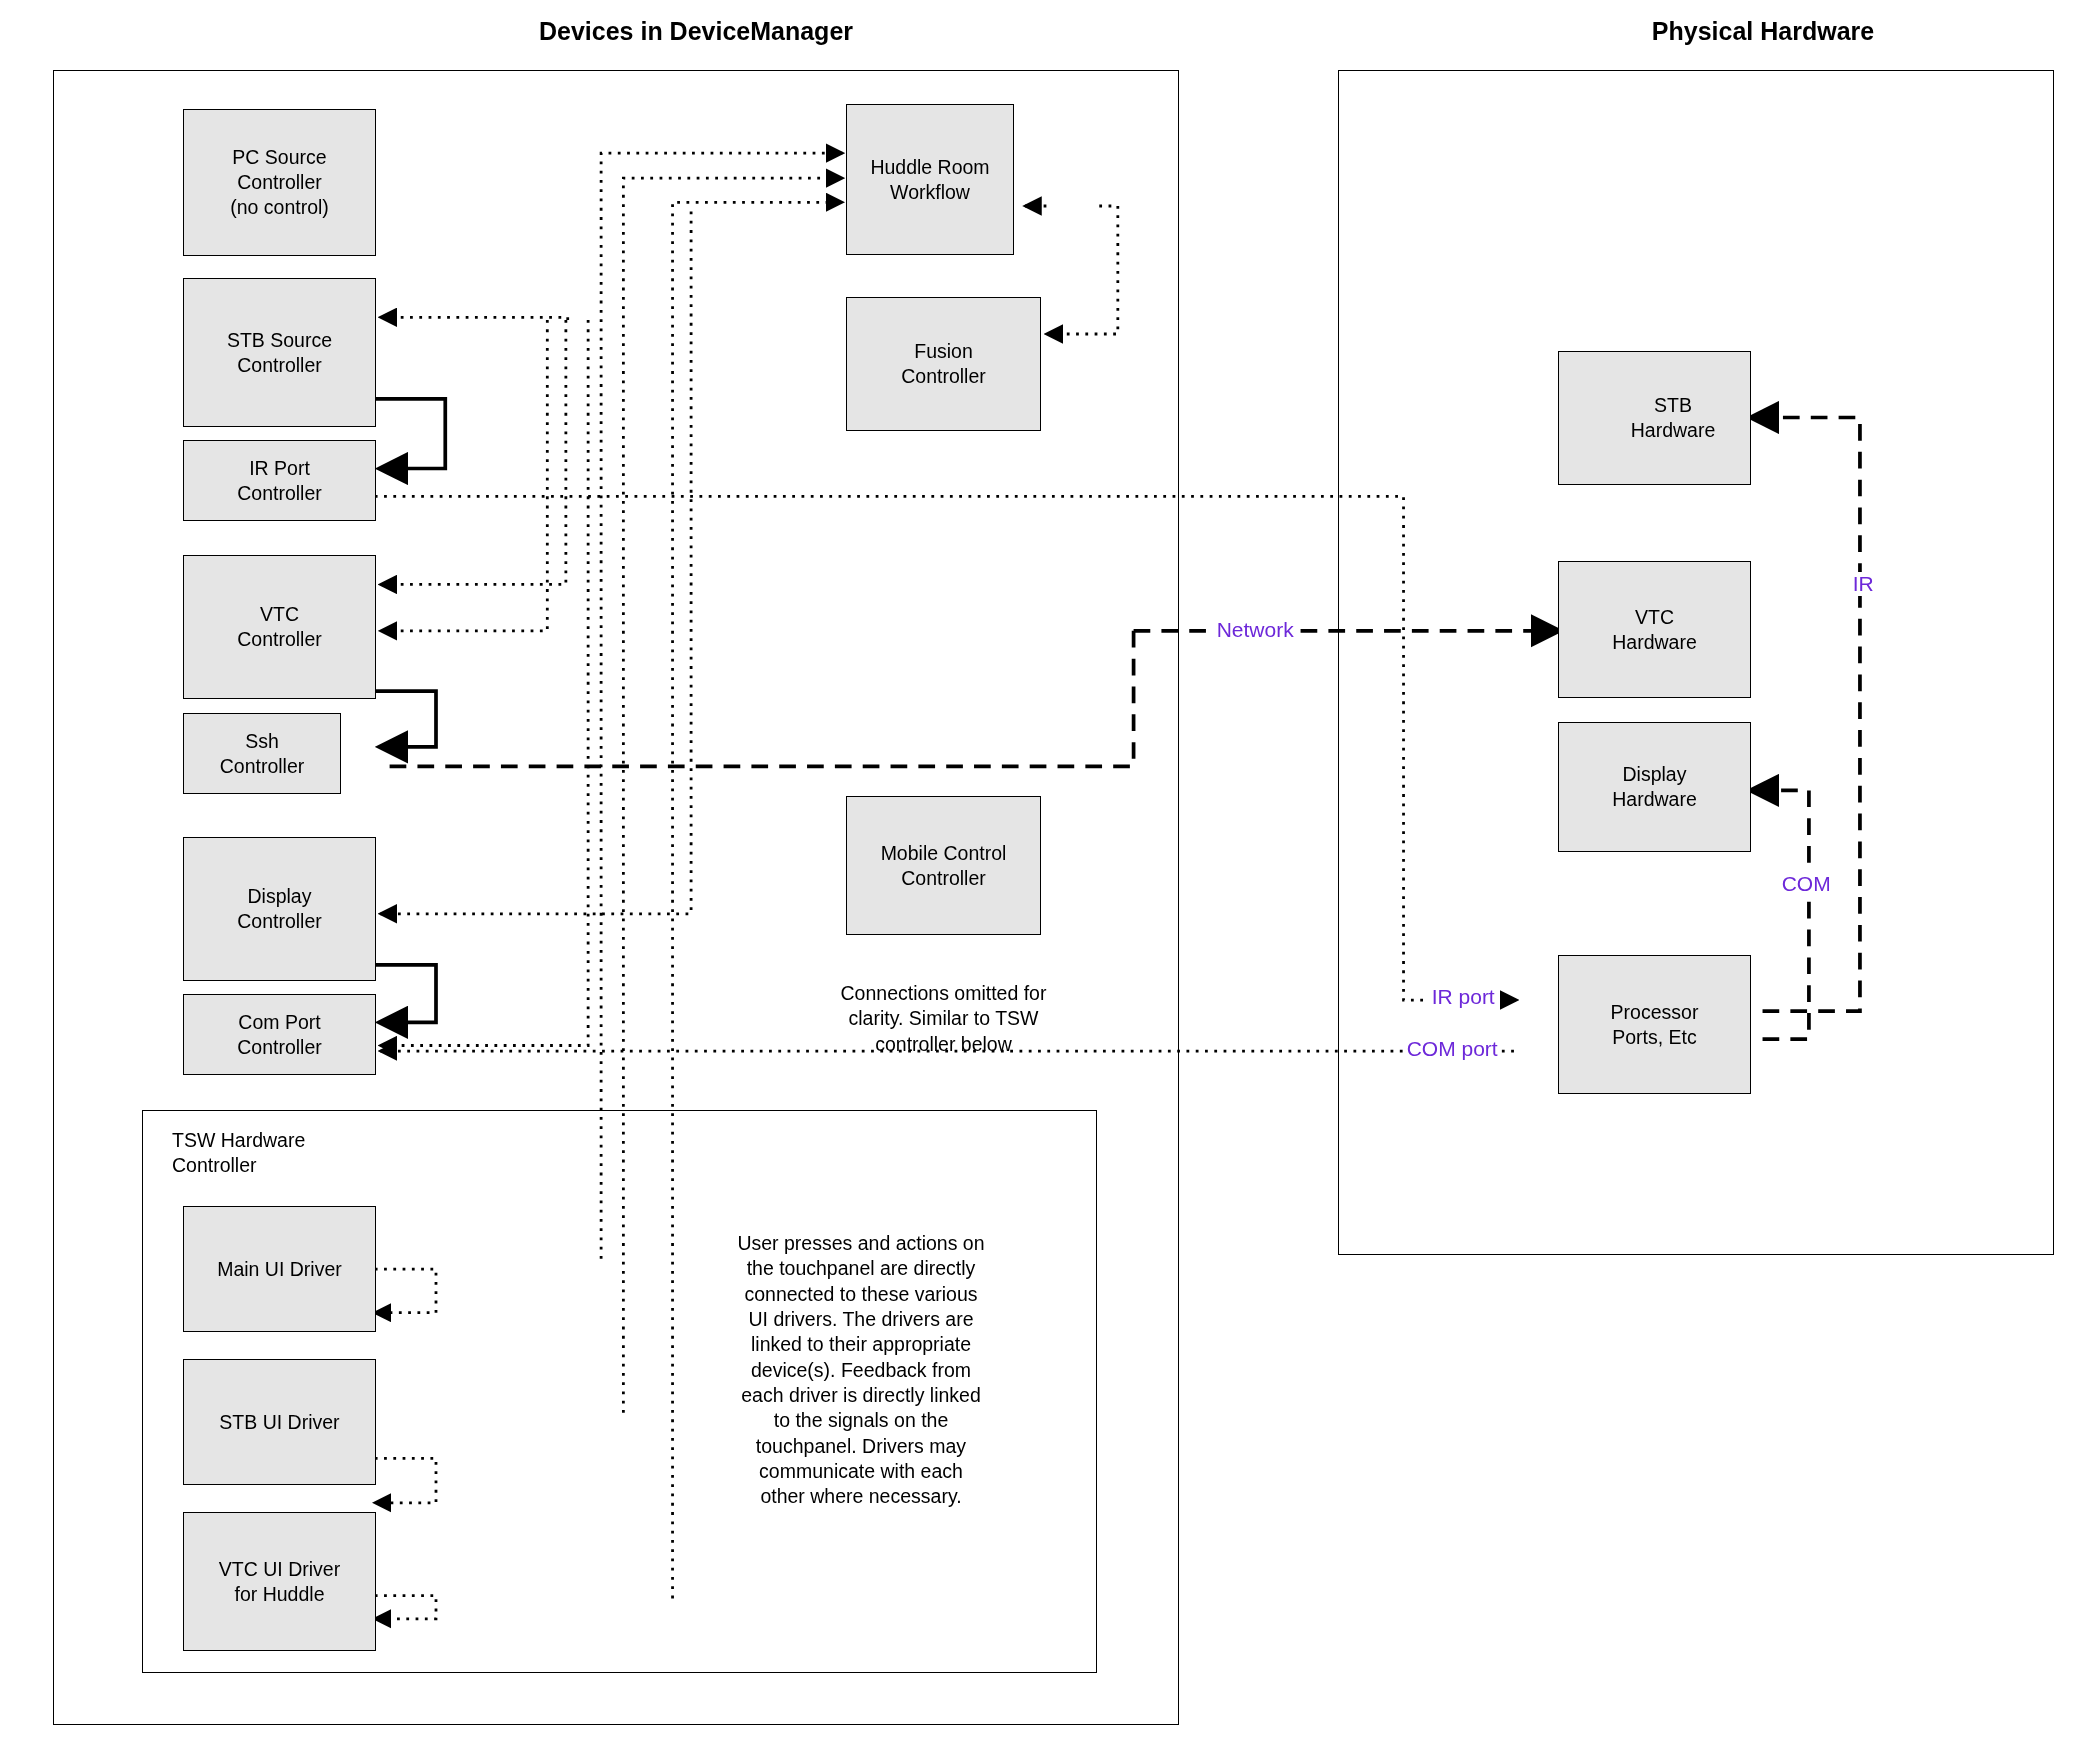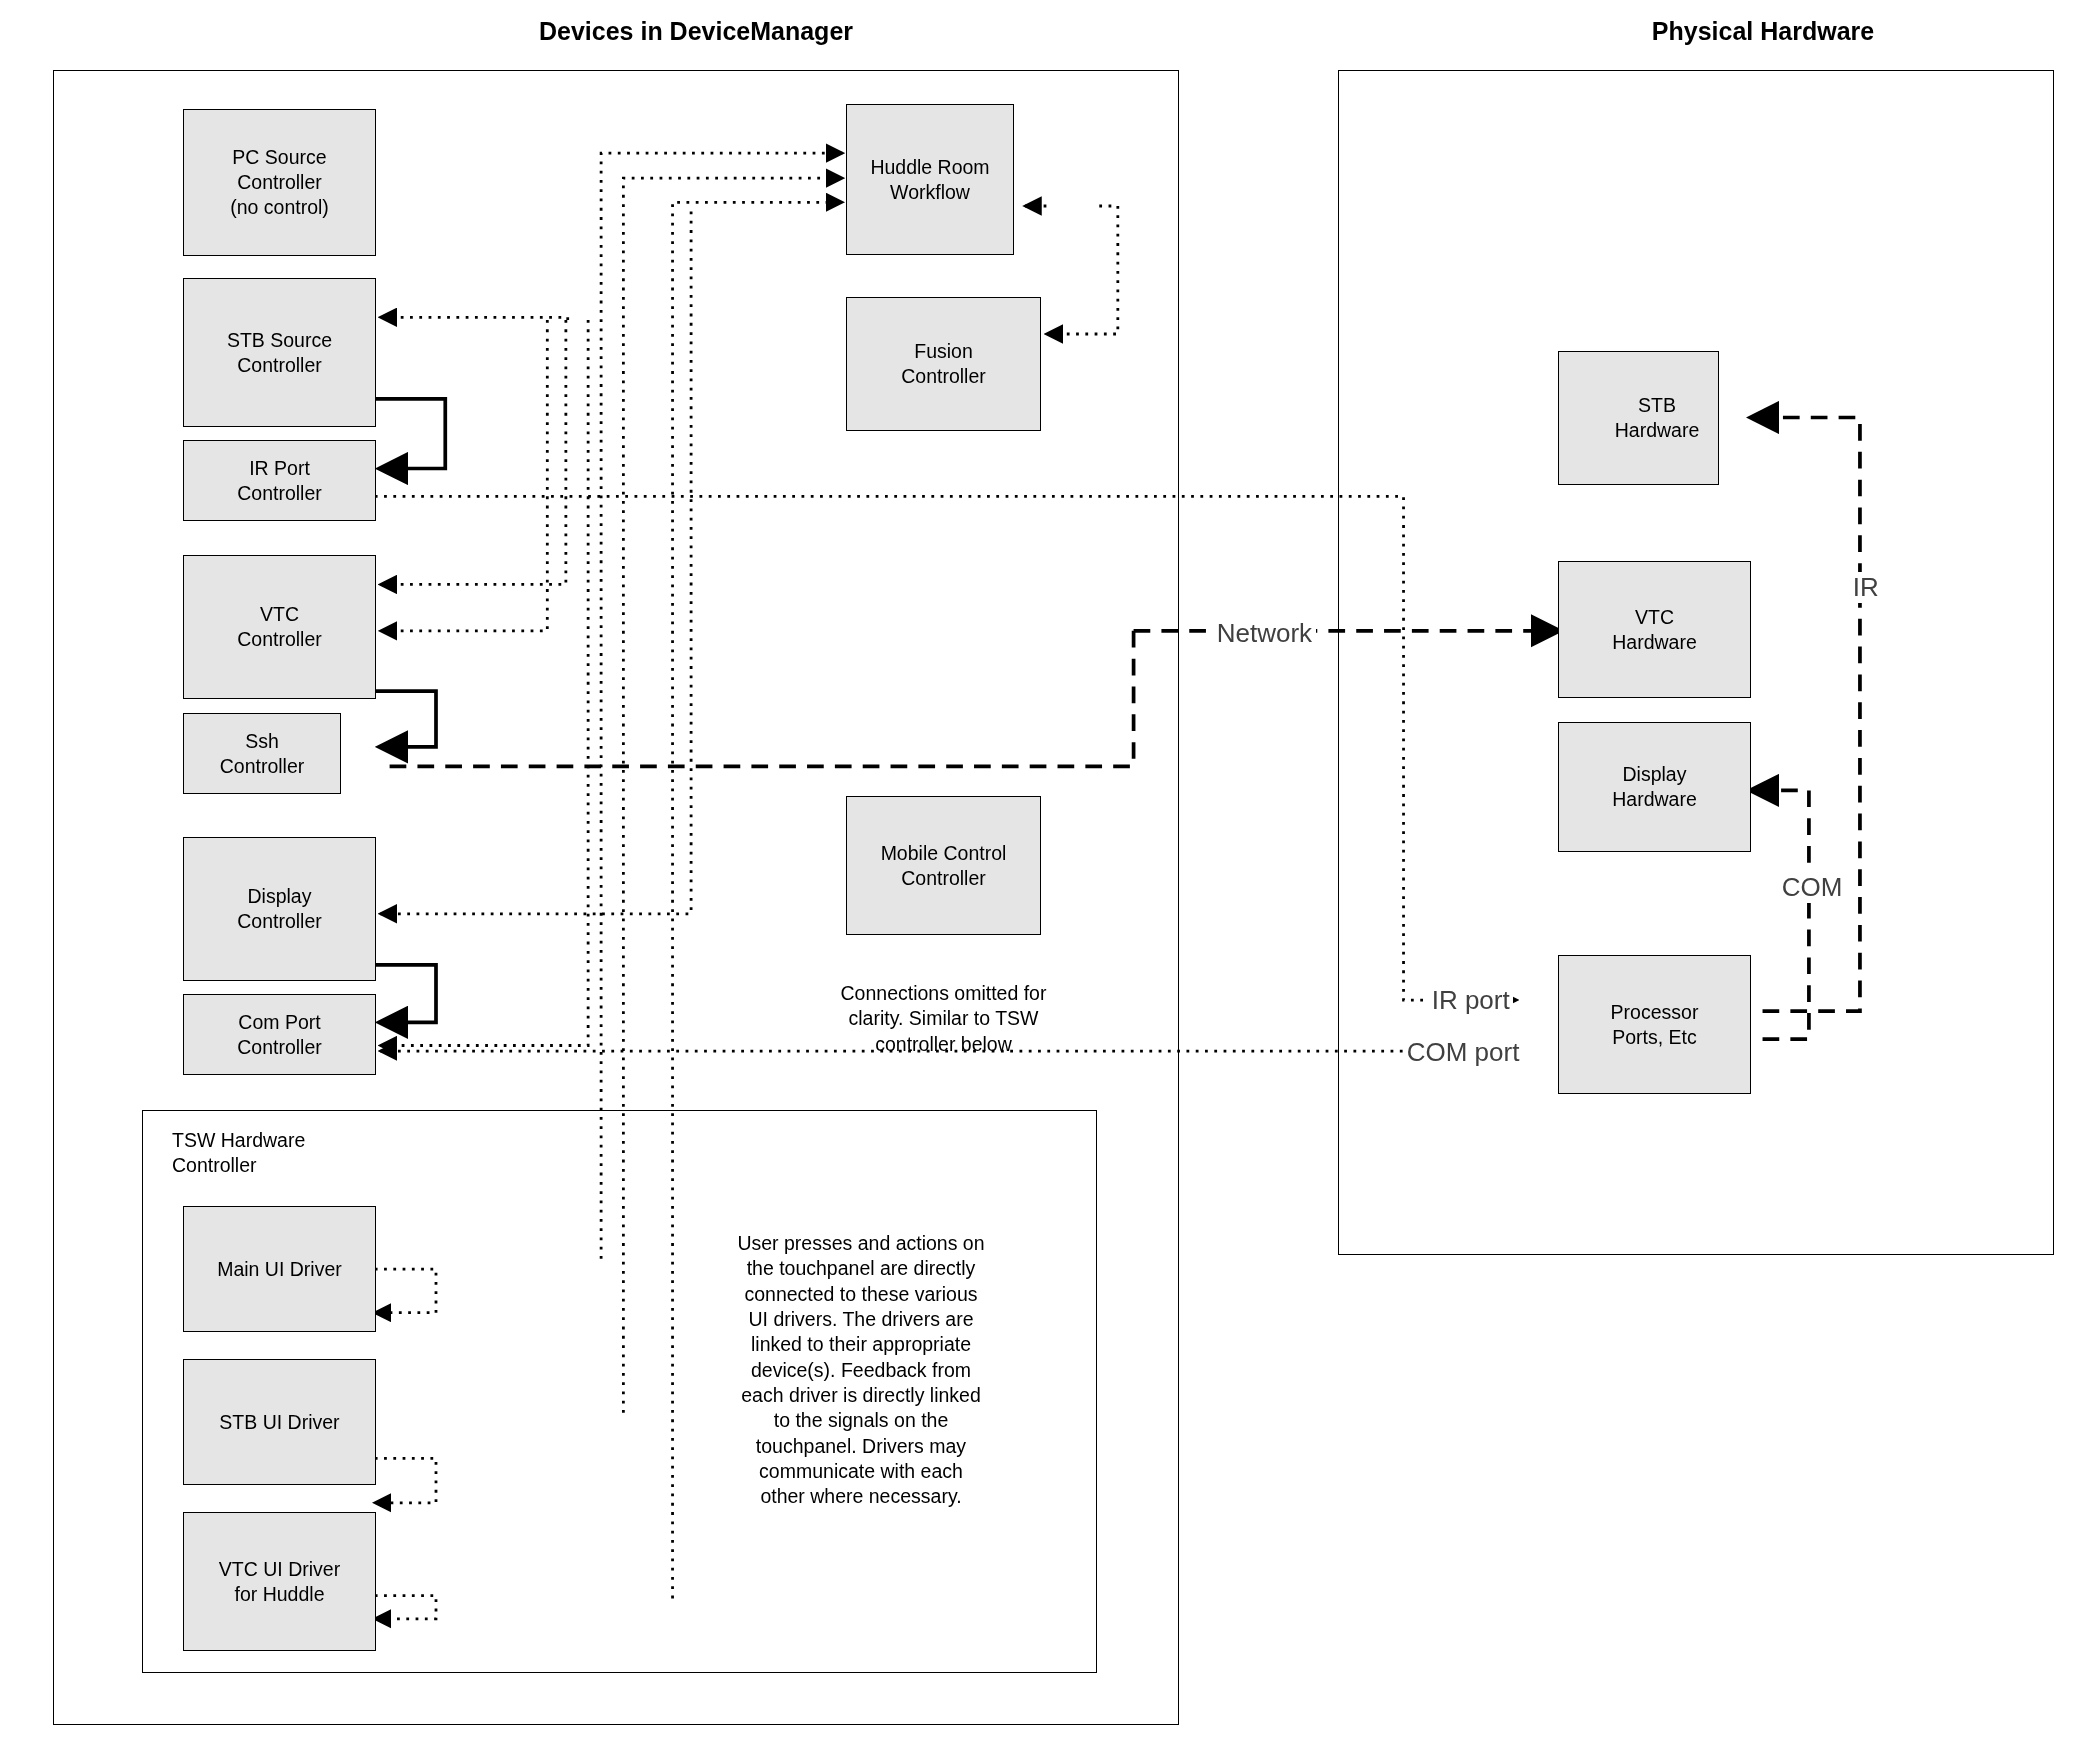--- a/index.html
+++ b/index.html
@@ -52,24 +52,24 @@
     line-height: 1.30;
     text-align: center;
     white-space: pre-line;
     color: #000;
   }
   .free-text.left {
     text-align: left;
   }
   .label {
     position: absolute;
-    font-size: 26px;
+    font-size: 21px;
     background: #ffffff;
     padding: 0 3.7px;
-    color: #404040;
+    color: #6d28d9;
     white-space: pre;
   }
   svg.edges {
     position: absolute;
     left: 0;
     top: 0;
     width: 2090px;
     height: 1758px;
     overflow: visible;
     pointer-events: none;
@@ -200,21 +200,21 @@
 connected to these various
 UI drivers.  The drivers are
 linked to their appropriate
 device(s). Feedback from
 each driver is directly linked
 to the signals on the
 touchpanel. Drivers may
 communicate with each
 other where necessary.</div>
 
-  <div class="node" style="left:1558px; top:351px; width:161px; height:134px;padding-left:37px;">STB
+  <div class="node" style="left:1558px; top:351px; width:193px; height:134px;padding-left:37px;">STB
 Hardware</div>
 
   <div class="node" style="left:1558px; top:561px; width:193px; height:137px;">VTC
 Hardware</div>
 
   <div class="node" style="left:1558px; top:722px; width:193px; height:130px;">Display
 Hardware</div>
 
   <div class="node" style="left:1558px; top:955px; width:193px; height:139px;">Processor
 Ports, Etc</div>

